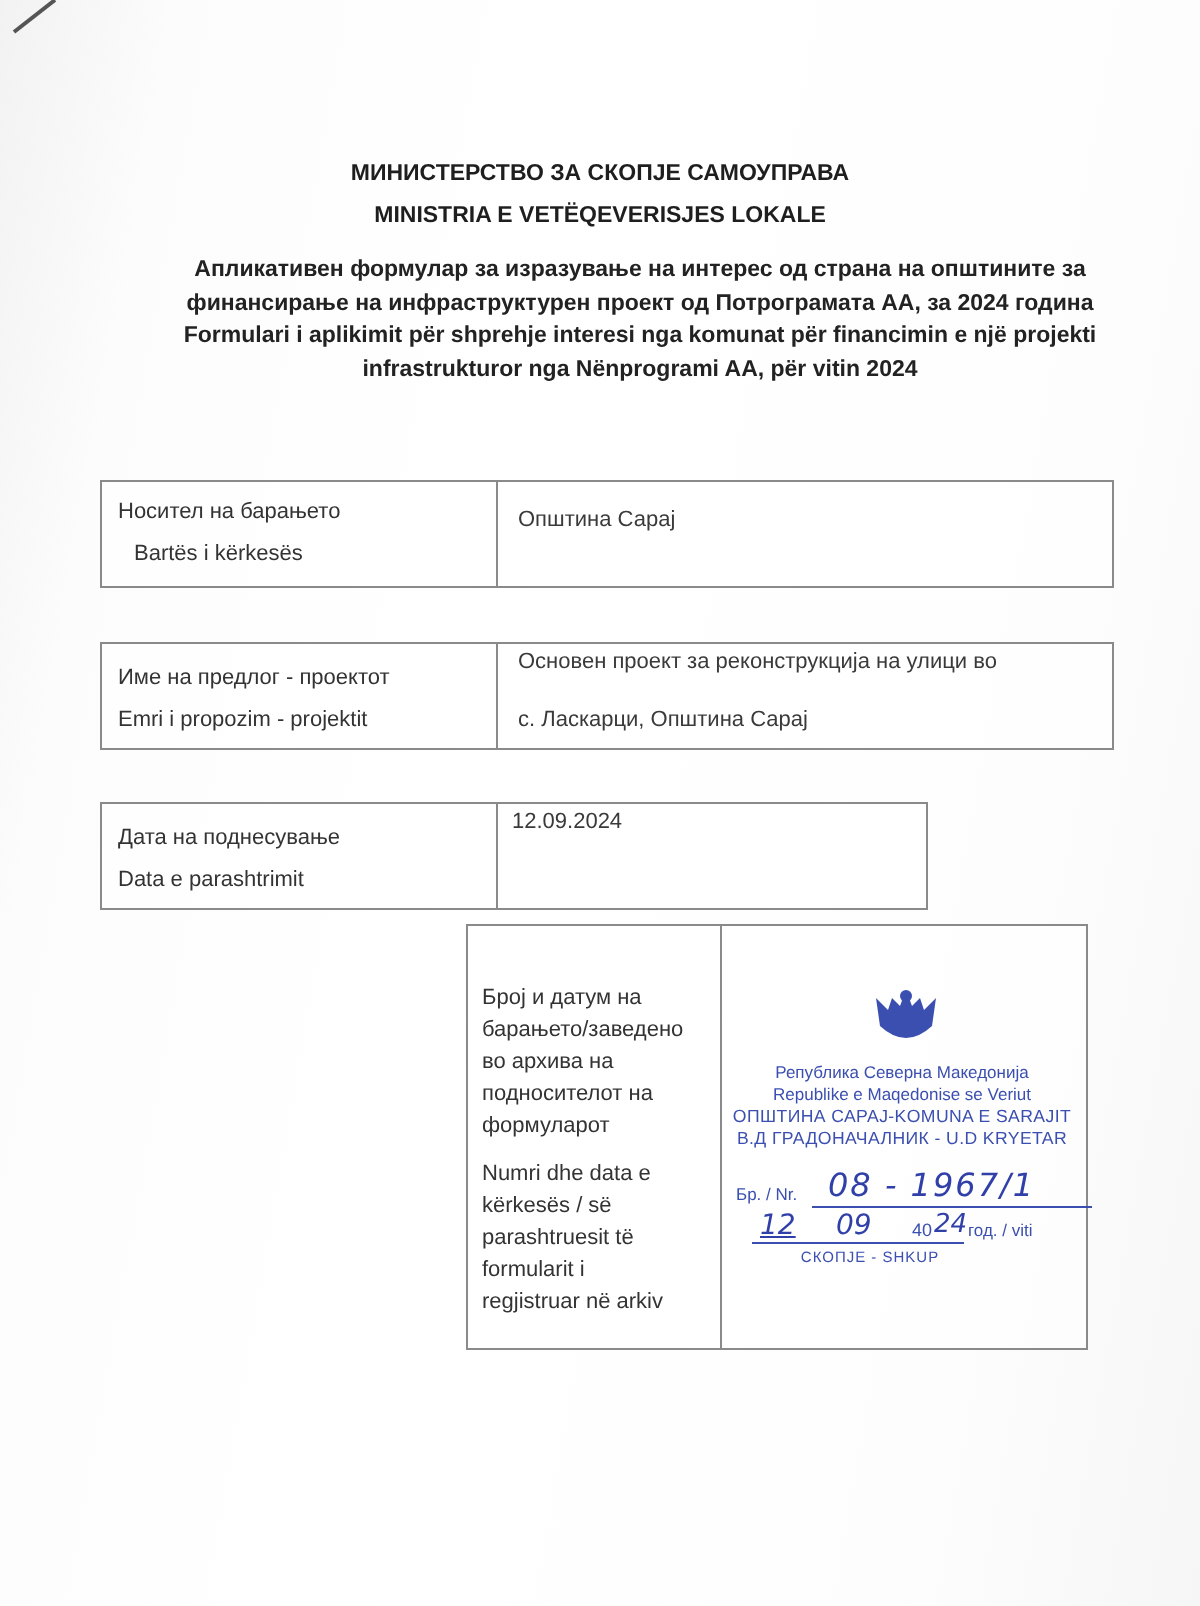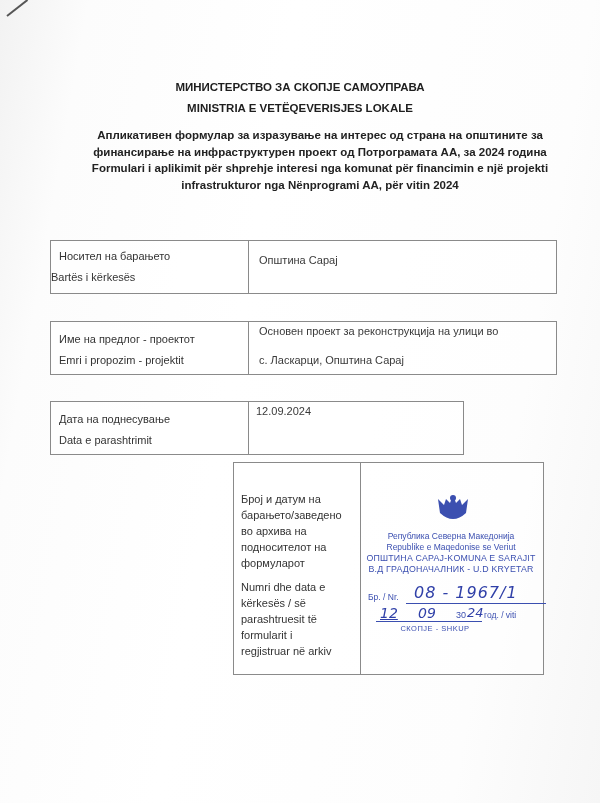--- a/index.html
+++ b/index.html
@@ -63,21 +63,21 @@
 <div class="subtitle">
   <div>Апликативен формулар за изразување на интерес од страна на општините за</div>
   <div>финансирање на инфраструктурен проект од Потрограмата АА, за 2024 година</div>
   <div>Formulari i aplikimit për shprehje interesi nga komunat për financimin e një projekti</div>
   <div>infrastrukturor nga Nënprogrami AA, për vitin 2024</div>
 </div>
 
 <div class="box" style="left:50px; top:240px; width:507px; height:54px;">
   <div class="divider" style="left:197px;"></div>
   <div class="label" style="left:8px; top:5px;">Носител на барањето</div>
-  <div class="label" style="left:0; top:26px;">Bartës i kërkesës</div>
+  <div class="label" style="left:16px; top:26px;">Bartës i kërkesës</div>
   <div class="value" style="left:208px; top:13px; line-height:13px;">Општина Сарај</div>
 </div>
 
 <div class="box" style="left:50px; top:321px; width:507px; height:54px;">
   <div class="divider" style="left:197px;"></div>
   <div class="label" style="left:8px; top:28px;">Emri i propozim - projektit</div>
   <div class="label" style="left:8px; top:7px;">Име на предлог - проектот</div>
   <div class="value" style="left:208px; top:3px;">Основен проект за реконструкција на улици во</div>
   <div class="value" style="left:208px; top:32px;">с. Ласкарци, Општина Сарај</div>
 </div>
@@ -115,20 +115,20 @@
     <div class="stamp-line" style="top:49px;">Republike e Maqedonise se Veriut</div>
     <div class="stamp-line stamp-bold" style="top:60px; font-size:8.8px;">ОПШТИНА САРАЈ-KOMUNA E SARAJIT</div>
     <div class="stamp-line stamp-bold" style="top:71px; font-size:8.8px;">В.Д ГРАДОНАЧАЛНИК - U.D KRYETAR</div>
 
     <div style="position:absolute; left:12px; top:99px; font-size:8.5px;">Бр. / Nr.</div>
     <div class="hand" style="position:absolute; left:58px; top:90px; font-size:16px; letter-spacing:1px;">08 - 1967/1</div>
     <div class="underline" style="left:50px; width:140px; top:110px;"></div>
 
     <div class="hand" style="position:absolute; left:24px; top:112px; font-size:14px;text-decoration:underline;">12</div>
     <div class="hand" style="position:absolute; left:62px; top:112px; font-size:14px;">09</div>
-    <div style="position:absolute; left:100px; top:117px; font-size:9px;">30</div>
+    <div style="position:absolute; left:100px; top:117px; font-size:9px;">40</div>
     <div class="hand" style="position:absolute; left:111px; top:112px; font-size:13px;">24</div>
     <div style="position:absolute; left:128px; top:117px; font-size:8.5px;">год. / viti</div>
     <div class="underline" style="left:20px; width:106px; top:128px;"></div>
 
     <div class="stamp-line stamp-bold" style="top:131px; left:-16px; font-size:7.5px; letter-spacing:0.5px;">СКОПЈЕ - SHKUP</div>
   </div>
 </div>
 
 </body></html>

